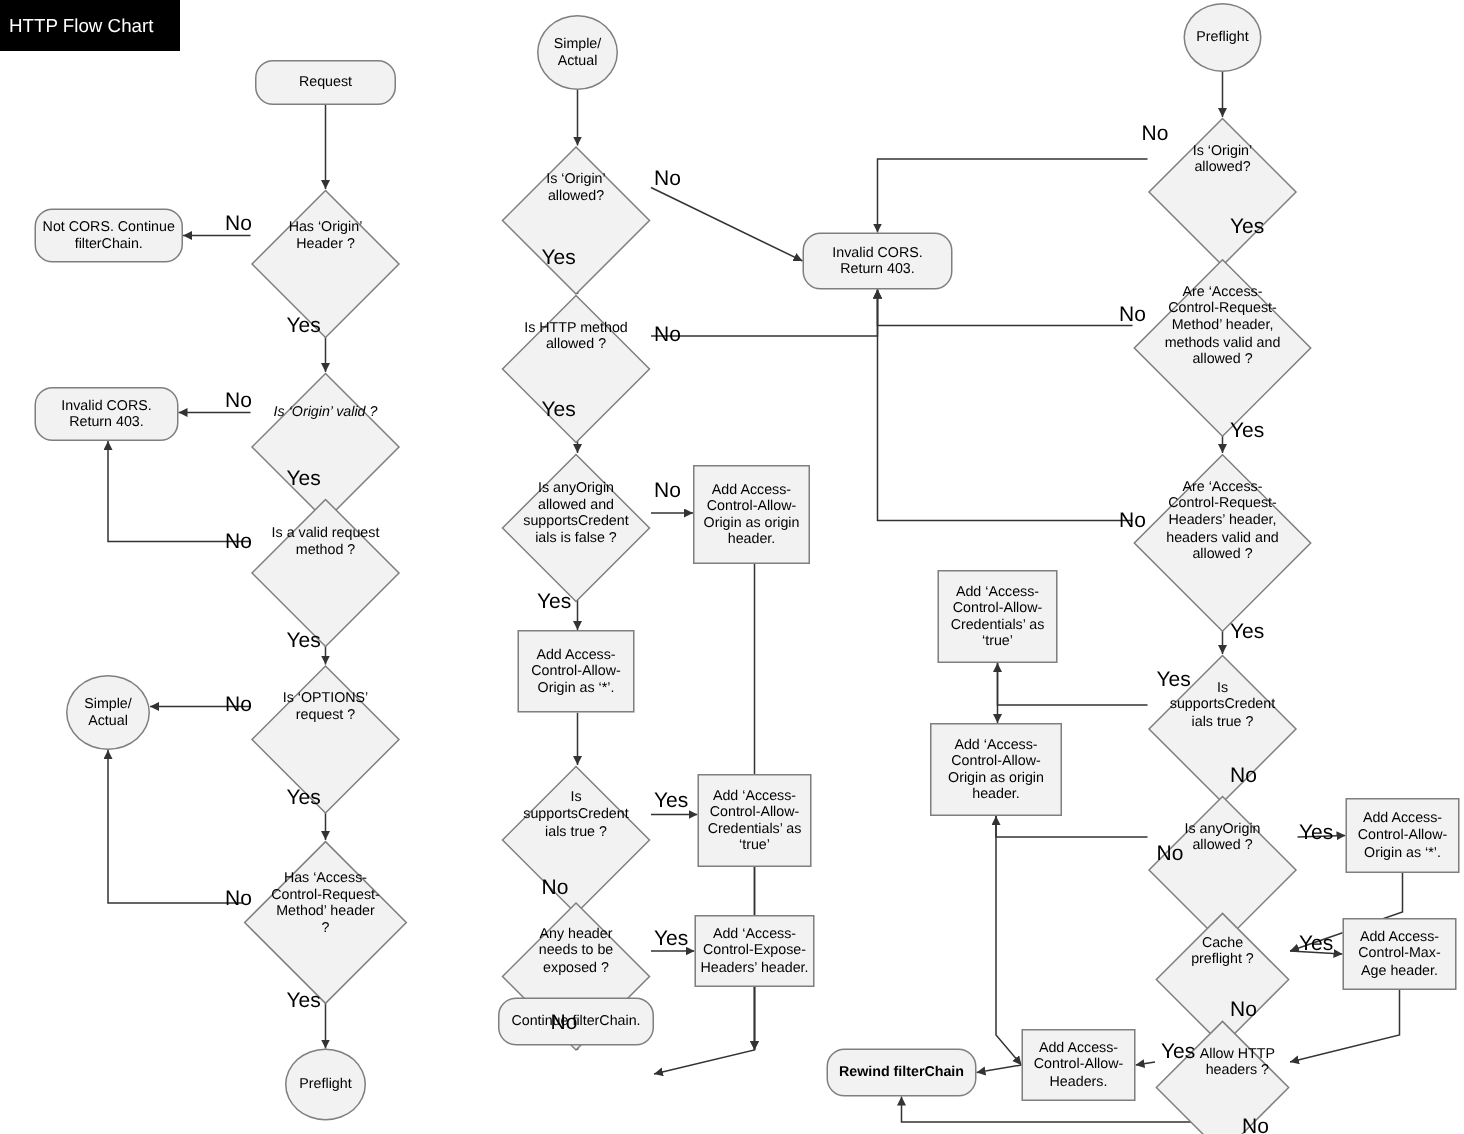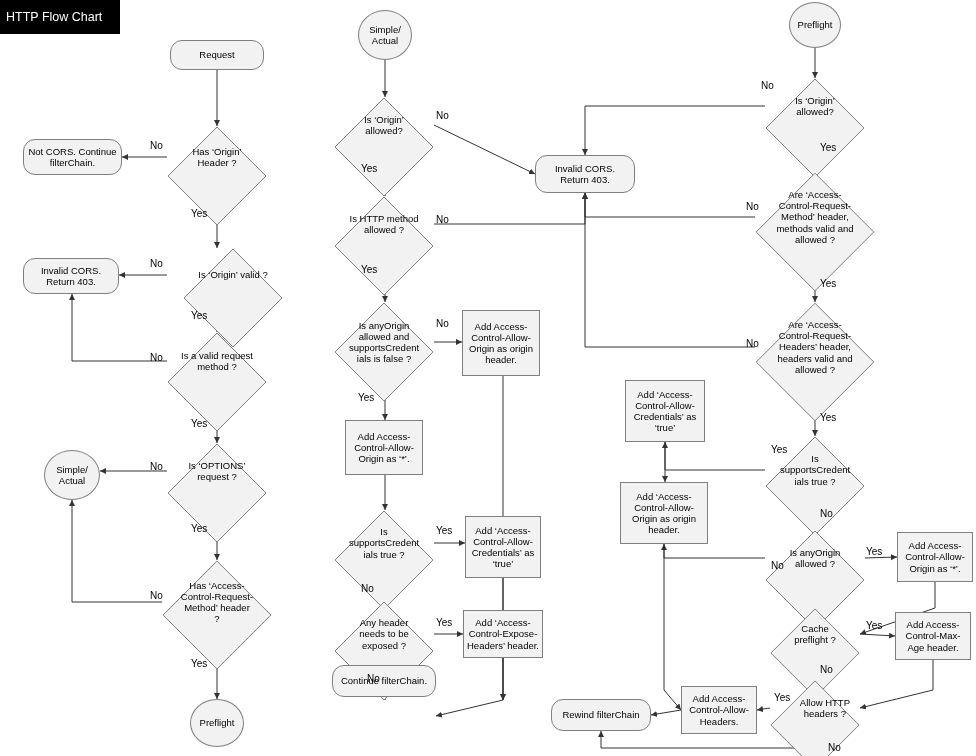--- a/index.html
+++ b/index.html
@@ -73,21 +73,21 @@
     background: #000000;
     color: #ffffff;
     display: flex;
     align-items: center;
     padding-left: 6px;
     box-sizing: border-box;
     font-size: 12.5px;
   }
   .edge-label {
     position: absolute;
-    font-size: 10px;
+    font-size: 14px;
     color: #000000;
     background: transparent;
     white-space: nowrap;
   }
 </style>
 </head>
 <body>
 
 <div id="canvas">
   <svg id="edges" viewBox="0 0 976 756">
@@ -150,21 +150,21 @@
   <div class="title-box">HTTP Flow Chart</div>
 
   <div id="node-layer">
       <div class="node round" style="left: 170px; top: 40px; width: 94px; height: 30px;"><span>Request</span></div>
       <div class="node diamond" style="left: 167px; top: 126px; width: 100px; height: 62px;"><svg class="dshape" viewBox="0 0 100 100" preserveAspectRatio="none">
           <polygon points="50,1 99,50 50,99 1,50" fill="#f2f2f2" stroke="#7f7f7f" stroke-width="1" vector-effect="non-scaling-stroke"></polygon>
         </svg><span class="dlabel">Has ‘Origin’
 Header ?</span></div>
       <div class="node round" style="left: 23px; top: 139px; width: 99px; height: 36px;"><span>Not CORS. Continue
 filterChain.</span></div>
-      <div class="node diamond" style="left: 183px; top: 248px; width: 100px; height: 54px;"><svg class="dshape" viewBox="0 0 100 100" preserveAspectRatio="none">
+      <div class="node diamond" style="left: 167px; top: 248px; width: 100px; height: 54px; font-style: italic;"><svg class="dshape" viewBox="0 0 100 100" preserveAspectRatio="none">
           <polygon points="50,1 99,50 50,99 1,50" fill="#f2f2f2" stroke="#7f7f7f" stroke-width="1" vector-effect="non-scaling-stroke"></polygon>
         </svg><span class="dlabel">Is ‘Origin’ valid ?</span></div>
       <div class="node round" style="left: 23px; top: 258px; width: 96px; height: 36px;"><span>Invalid CORS.
 Return 403.</span></div>
       <div class="node diamond" style="left: 167px; top: 332px; width: 100px; height: 58px;"><svg class="dshape" viewBox="0 0 100 100" preserveAspectRatio="none">
           <polygon points="50,1 99,50 50,99 1,50" fill="#f2f2f2" stroke="#7f7f7f" stroke-width="1" vector-effect="non-scaling-stroke"></polygon>
         </svg><span class="dlabel">Is a valid request
 method ?</span></div>
       <div class="node diamond" style="left: 167px; top: 443px; width: 100px; height: 56px;"><svg class="dshape" viewBox="0 0 100 100" preserveAspectRatio="none">
           <polygon points="50,1 99,50 50,99 1,50" fill="#f2f2f2" stroke="#7f7f7f" stroke-width="1" vector-effect="non-scaling-stroke"></polygon>
@@ -268,21 +268,21 @@
       <div class="node rect" style="left: 895px; top: 612px; width: 76px; height: 48px;"><span>Add Access-
 Control-Max-
 Age header.</span></div>
       <div class="node diamond" style="left: 770px; top: 680px; width: 90px; height: 56px; justify-content: flex-end;"><svg class="dshape" viewBox="0 0 100 100" preserveAspectRatio="none">
           <polygon points="50,1 99,50 50,99 1,50" fill="#f2f2f2" stroke="#7f7f7f" stroke-width="1" vector-effect="non-scaling-stroke"></polygon>
         </svg><span class="dlabel">Allow HTTP
 headers ?</span></div>
       <div class="node rect" style="left: 681px; top: 686px; width: 76px; height: 48px;"><span>Add Access-
 Control-Allow-
 Headers.</span></div>
-      <div class="node round" style="left: 551px; top: 699px; width: 100px; height: 32px;"><span>Rewind filterChain</span></div>
+      <div class="node round" style="left: 551px; top: 699px; width: 100px; height: 32px; font-weight: bold;"><span>Rewind filterChain</span></div>
     </div>
   <div id="label-layer">
       <div class="edge-label" style="left: 150px; top: 140px;">No</div>
       <div class="edge-label" style="left: 191px; top: 208px;">Yes</div>
       <div class="edge-label" style="left: 150px; top: 258px;">No</div>
       <div class="edge-label" style="left: 191px; top: 310px;">Yes</div>
       <div class="edge-label" style="left: 150px; top: 352px;">No</div>
       <div class="edge-label" style="left: 191px; top: 418px;">Yes</div>
       <div class="edge-label" style="left: 150px; top: 461px;">No</div>
       <div class="edge-label" style="left: 191px; top: 523px;">Yes</div>

